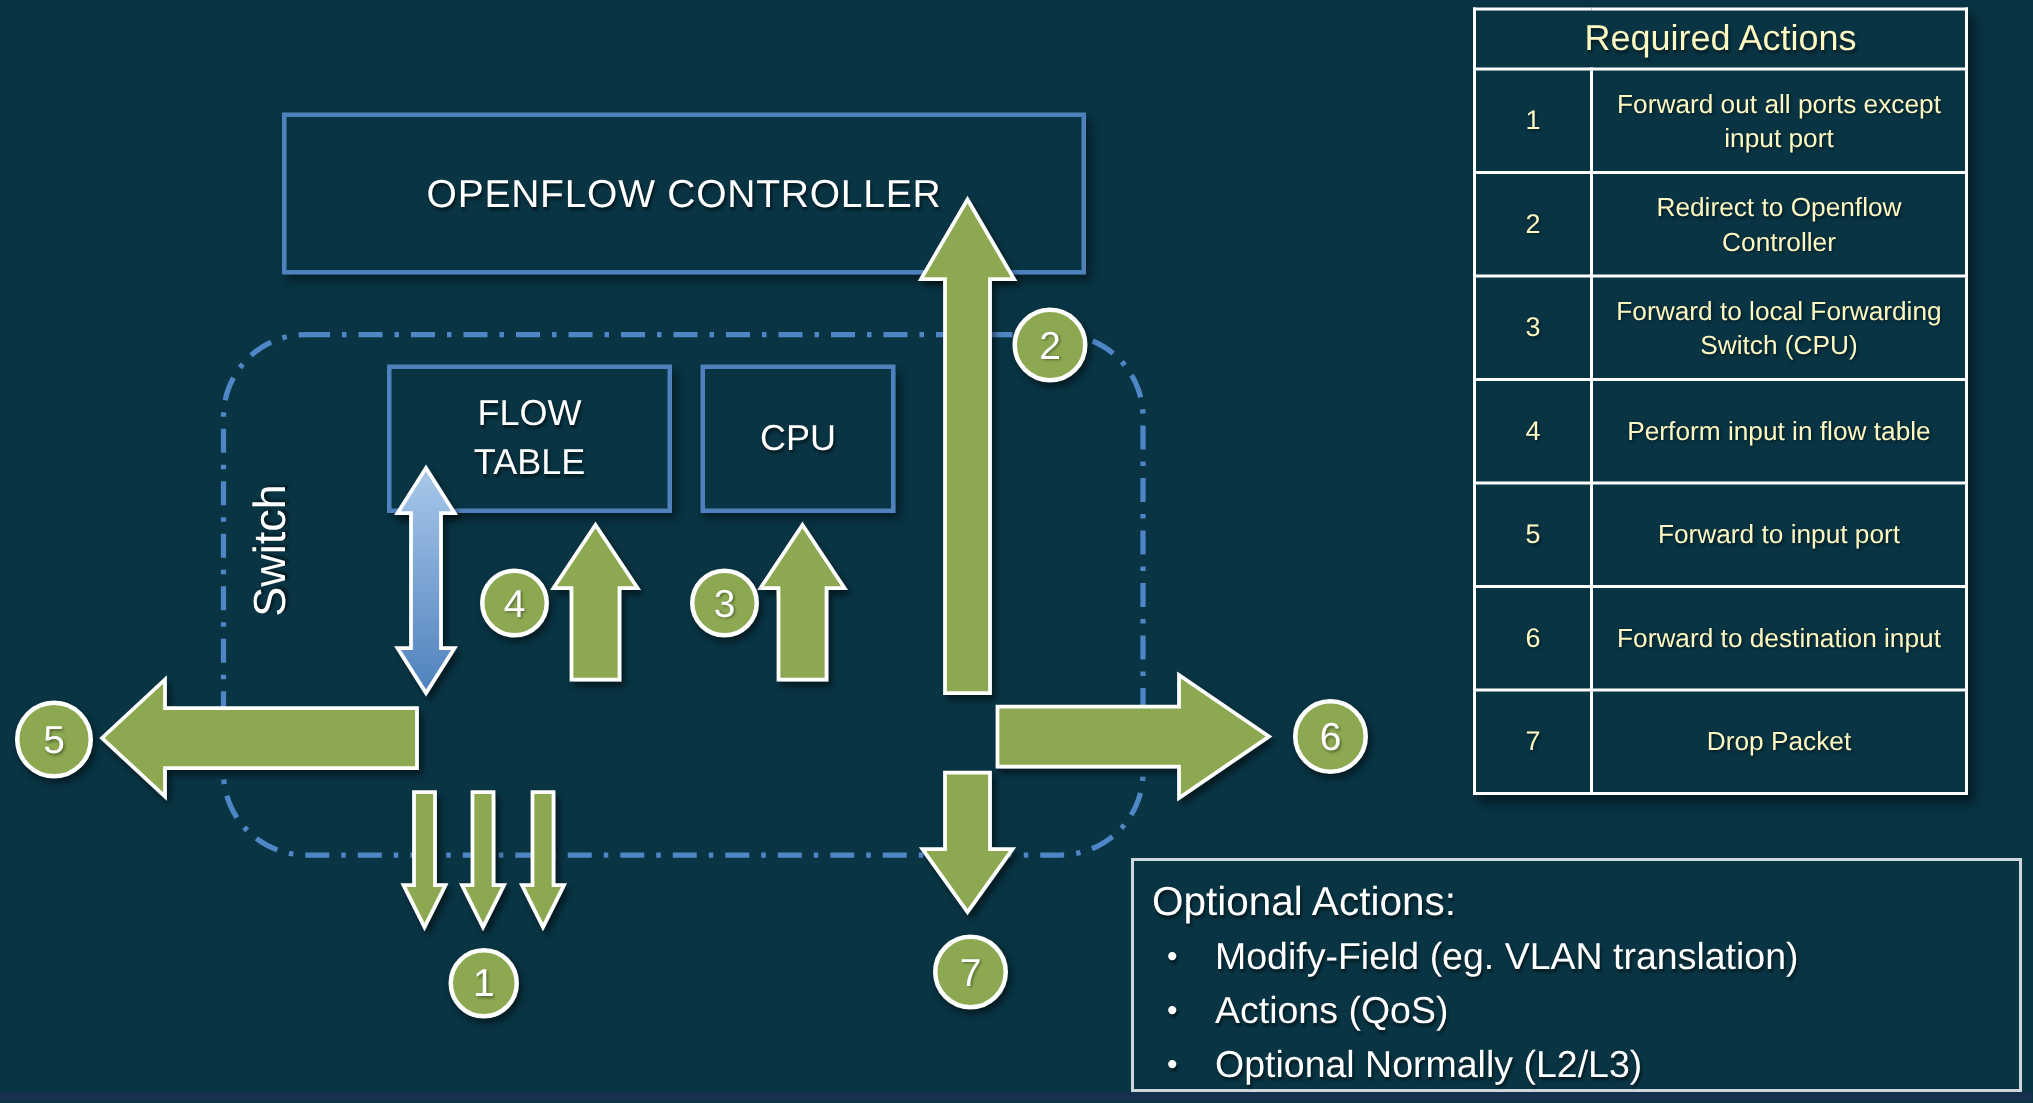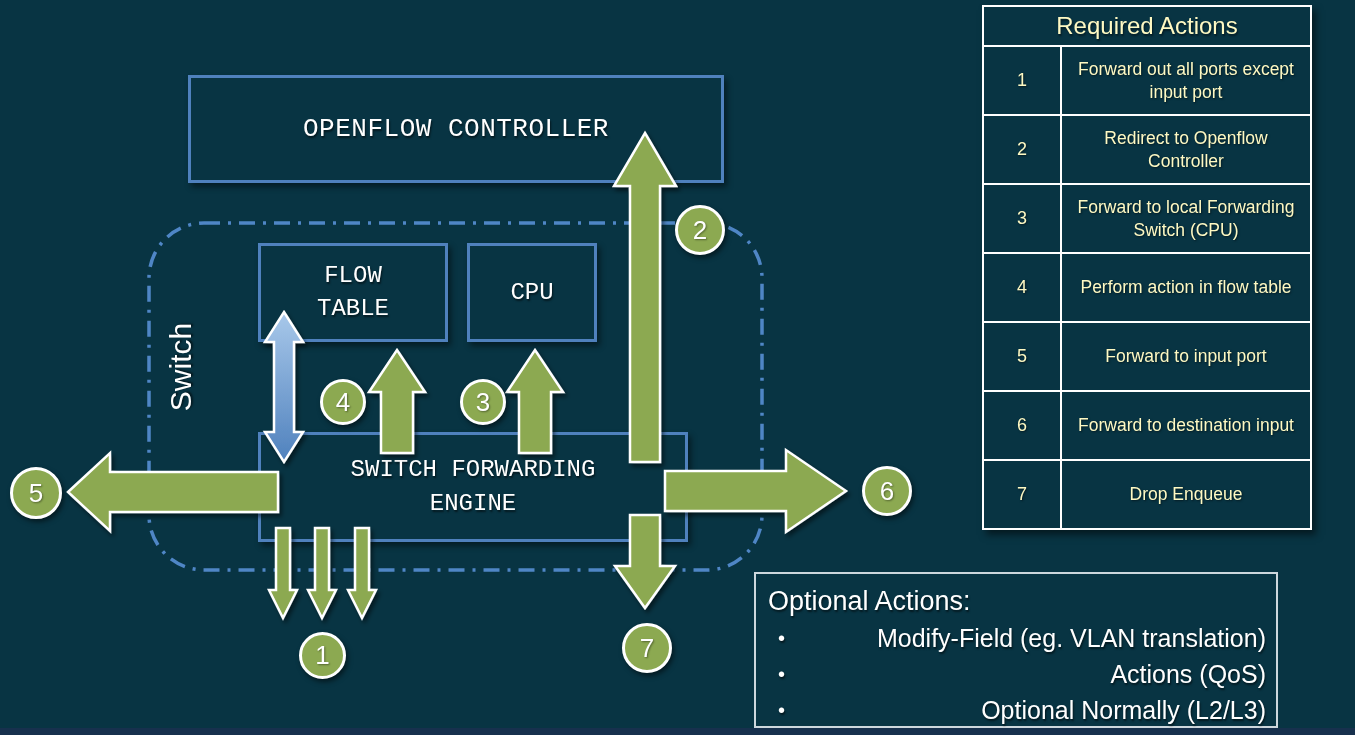--- a/index.html
+++ b/index.html
@@ -16,21 +16,21 @@
     background: #083443;
   }
 
   .bluebox {
     position: absolute;
     border: 3px solid #4f81bd;
     box-shadow: 3px 4px 6px rgba(0,0,0,.45);
     display: flex; align-items: center; justify-content: center;
     text-align: center;
   }
-  .bluebox .lbl { text-shadow: 1px 2px 2px rgba(0,0,0,.55); font-family: Liberation Mono, monospace; }
+  .bluebox .lbl { text-shadow: 1px 2px 2px rgba(0,0,0,.55); }
 
   #controller-box { left:188px; top:75px; width:536px; height:108px; font-size:26px; letter-spacing:.5px; }
   #flowtable-box  { left:258px; top:243px; width:190px; height:99px; font-size:24px; }
   #flowtable-box .lbl { max-width:110px; line-height:1.35; }
   #cpu-box        { left:467px; top:243px; width:130px; height:99px; font-size:24px; }
   #engine-box     { left:258px; top:432px; width:430px; height:110px; font-size:24px; }
   #engine-box .lbl { max-width:310px; line-height:1.4; }
 
   #switch-label {
     position: absolute; left:121px; top:347px; width:120px; height:40px;
@@ -62,28 +62,28 @@
     border: 2.5px solid #ffffff;
     color:#fef9c3;
     text-align:center; vertical-align:middle;
   }
   #req-table th { height:40px; font-size:24px; font-weight:400; text-shadow:1px 2px 2px rgba(0,0,0,.5); }
   #req-table td { height:69px; font-size:17.5px; line-height:1.3; padding:2px 13px; text-shadow:1px 1px 2px rgba(0,0,0,.5); }
   #req-table td.num { width:78px; font-size:18px; padding:2px 4px; }
 
   
   #optional-box {
-    position:absolute; left:754px; top:572px; width:524px; height:156px;
+    position:absolute; left:754px; top:572px; width:594px; height:156px;
     border: 2px solid #cdd7dd;
     padding: 8px 10px 0 12px;
   }
   #optional-box .title { font-size:27px; line-height:38px; text-shadow:1px 2px 2px rgba(0,0,0,.55); }
   #optional-box .opt-item { display:flex; font-size:25px; line-height:36px; text-shadow:1px 2px 2px rgba(0,0,0,.55); }
   #optional-box .bullet { width:42px; padding-left:10px; font-size:20px; }
-  #optional-box .opt-text { flex:1;text-align:right; }
+  #optional-box .opt-text { flex:1; }
 
   #bottom-strip { position:absolute; left:0; bottom:0; width:1355px; height:7px; background:#17304d; }
 </style>
 </head>
 <body>
 
 <div id="stage">
 
   <div class="bluebox" id="controller-box">
     <span class="lbl">OPENFLOW CONTROLLER</span>
@@ -92,23 +92,20 @@
   <div id="switch-label">Switch</div>
 
   <div class="bluebox" id="flowtable-box">
     <span class="lbl">FLOW TABLE</span>
   </div>
 
   <div class="bluebox" id="cpu-box">
     <span class="lbl">CPU</span>
   </div>
 
-  <div class="bluebox" id="engine-box">
-    <span class="lbl">SWITCH FORWARDING ENGINE</span>
-  </div>
 
   <svg id="overlay" width="1355" height="735" viewBox="0 0 1355 735">
     <defs>
       <linearGradient id="bluegrad" x1="0" y1="0" x2="0" y2="1">
         <stop offset="0" stop-color="#a8c8ea"></stop>
         <stop offset="1" stop-color="#4f81bd"></stop>
       </linearGradient>
       <filter id="ds" x="-20%" y="-20%" width="140%" height="140%">
         <feDropShadow dx="2.5" dy="3.5" stdDeviation="2" flood-color="#000000" flood-opacity="0.5"></feDropShadow>
       </filter>
@@ -160,33 +157,33 @@
       <tr>
         <td class="num">2</td>
         <td>Redirect to Openflow Controller</td>
       </tr>
       <tr>
         <td class="num">3</td>
         <td>Forward to local Forwarding Switch (CPU)</td>
       </tr>
       <tr>
         <td class="num">4</td>
-        <td>Perform action in flow table</td>
+        <td>Perform input in flow table</td>
       </tr>
       <tr>
         <td class="num">5</td>
         <td>Forward to input port</td>
       </tr>
       <tr>
         <td class="num">6</td>
         <td>Forward to destination input</td>
       </tr>
       <tr>
         <td class="num">7</td>
-        <td>Drop Enqueue</td>
+        <td>Drop Packet</td>
       </tr>
     </tbody>
   </table>
 
   <div id="optional-box">
     <div class="title">Optional Actions:</div>
     <div class="opt-item">
       <span class="bullet">•</span>
       <span class="opt-text">Modify-Field (eg. VLAN translation)</span>
     </div>

